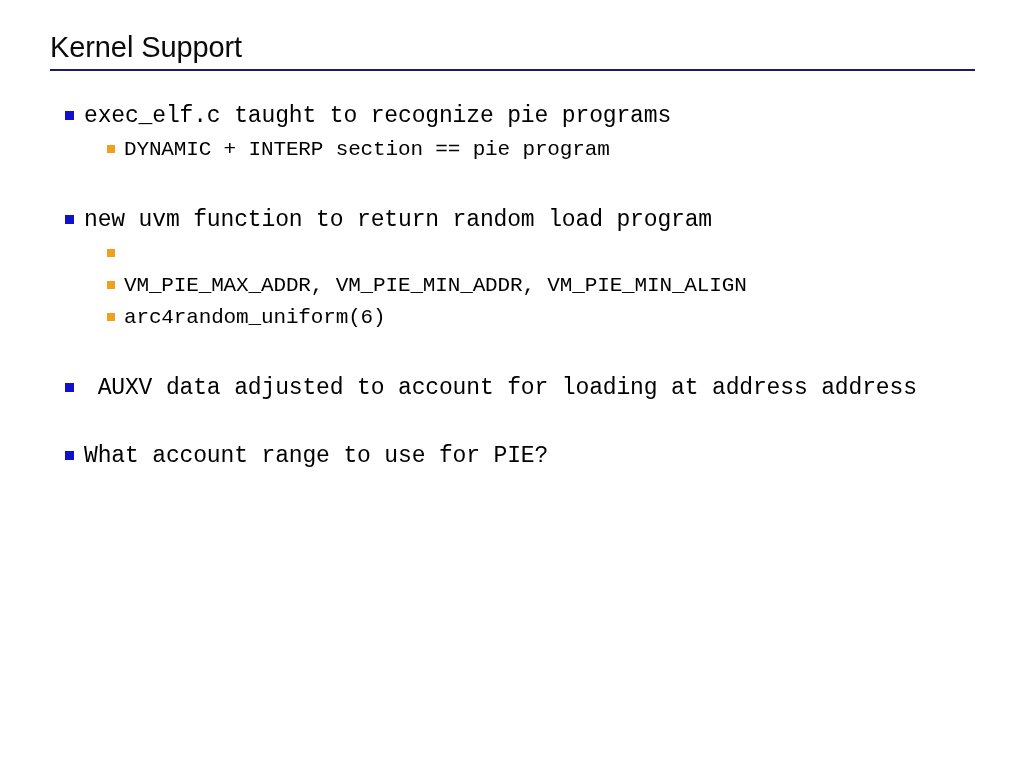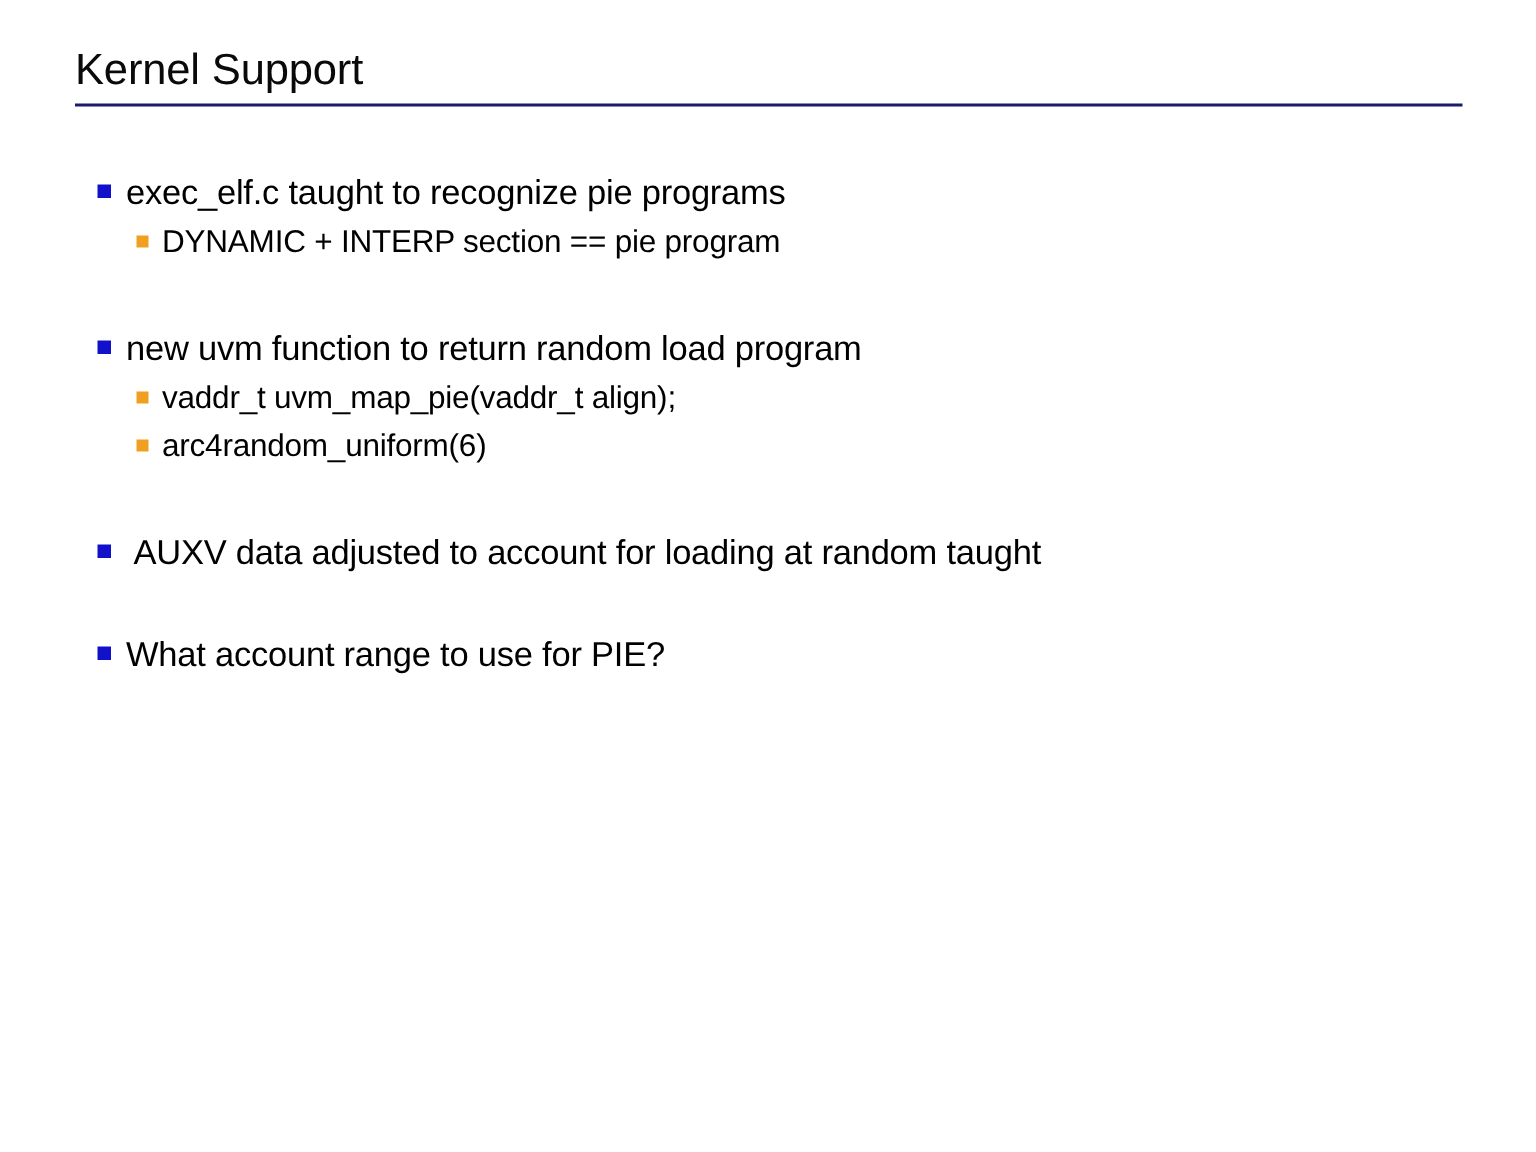--- a/index.html
+++ b/index.html
@@ -42,22 +42,23 @@
     height: 2px;
     background: #1a1a6e;
     font-size: 0;
     line-height: 0;
   }
 
   
   #body-block {
     position: absolute;
     left: 0;
-    top: 112px;
+    top: 100px;
     width: 1024px;
+    font-family: Liberation Mono, monospace;
   }
 
   .bullet-row {
     position: relative;
     display: block;
     box-sizing: border-box;
   }
 
   
   .lvl1 {
@@ -80,20 +81,21 @@
     line-height: 32px;
     color: #000000;
     white-space: pre;
     letter-spacing: -0.15px;
   }
 
   
   .lvl2 {
     padding-left: 108px;
     min-height: 32px;
+    margin-left: 16px;
   }
   .lvl2 .marker {
     position: absolute;
     left: 91px;
     top: 11px;
     width: 8px;
     height: 8px;
     background: #f0a020;
     font-size: 0;
     line-height: 0;
@@ -131,32 +133,35 @@
     </div>
 
     <div class="spacer-lg"></div>
 
     <div class="bullet-row lvl1">
       <span class="marker"></span>
       <span class="btext">new uvm function to return random load program</span>
     </div>
     <div class="bullet-row lvl2">
       <span class="marker"></span>
-      <span class="btext">vaddr_t uvm_map_pie(vaddr_t align);</span>
+    </div>
+    <div class="bullet-row lvl2">
+      <span class="marker"></span>
+      <span class="btext">VM_PIE_MAX_ADDR, VM_PIE_MIN_ADDR, VM_PIE_MIN_ALIGN</span>
     </div>
     <div class="bullet-row lvl2">
       <span class="marker"></span>
       <span class="btext">arc4random_uniform(6)</span>
     </div>
 
     <div class="spacer-lg"></div>
 
     <div class="bullet-row lvl1">
       <span class="marker"></span>
-      <span class="btext"> AUXV data adjusted to account for loading at random taught</span>
+      <span class="btext"> AUXV data adjusted to account for loading at address address</span>
     </div>
 
     <div class="spacer-md"></div>
 
     <div class="bullet-row lvl1">
       <span class="marker"></span>
       <span class="btext">What account range to use for PIE?</span>
     </div>
 
   </div>

